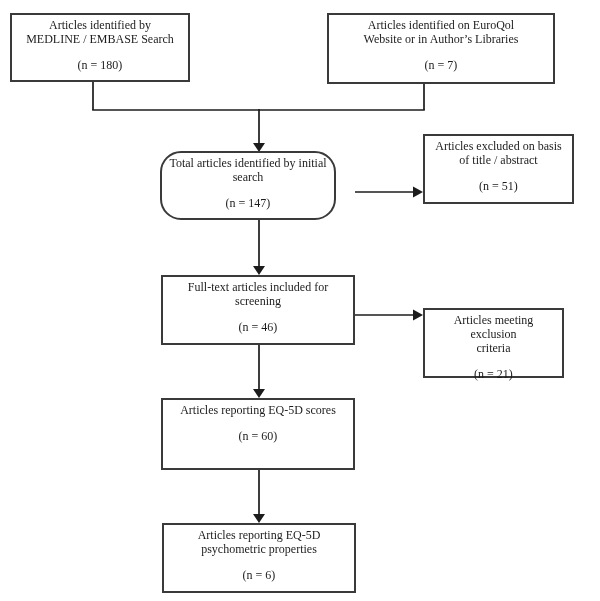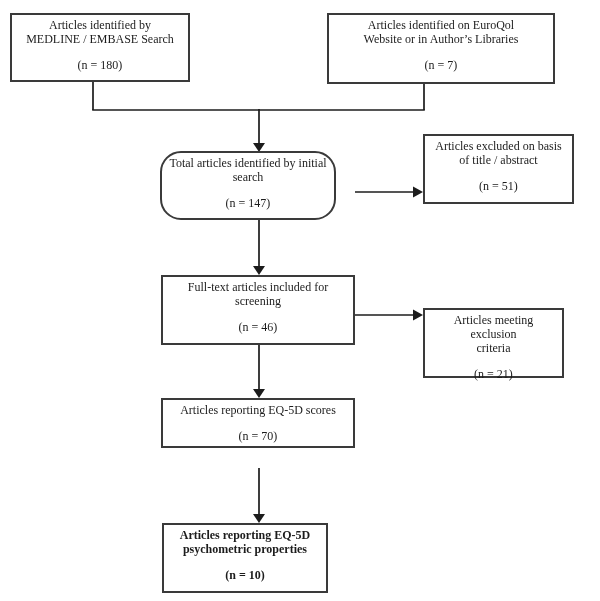--- a/index.html
+++ b/index.html
@@ -43,22 +43,22 @@
   .box-count {
     margin-top: 12px;
   }
   
   #box-medline      { left: 10px;  top: 13px;  width: 180px; height: 69px; }
   #box-euroqol      { left: 327px; top: 13px;  width: 228px; height: 71px; }
   #box-total        { left: 160px; top: 151px; width: 176px; height: 69px; border-radius: 21px; }
   #box-excluded     { left: 423px; top: 134px; width: 151px; height: 70px; }
   #box-fulltext     { left: 161px; top: 275px; width: 194px; height: 70px; }
   #box-exclusion    { left: 423px; top: 272px; width: 141px; height: 70px; margin-top: 36px; }
-  #box-scores       { left: 161px; top: 398px; width: 194px; height: 50px; }
-  #box-psychometric { left: 162px; top: 523px; width: 166px; height: 70px; font-weight: bold; }
+  #box-scores       { left: 161px; top: 398px; width: 194px; height: 72px; }
+  #box-psychometric { left: 162px; top: 523px; width: 194px; height: 70px; }
   .connectors line    { stroke: #1c1c1c; stroke-width: 1.7; }
   .connectors polygon { fill: #1c1c1c; }
 </style>
 </head>
 <body>
 
 <div class="canvas">
 
   <svg class="connectors" viewBox="0 0 600 601" xmlns="http://www.w3.org/2000/svg">
 
@@ -134,22 +134,22 @@
   </div>
 
   <div class="box" id="box-exclusion">
     <div class="box-title">Articles meeting exclusion
 criteria</div>
     <div class="box-count">(n = 21)</div>
   </div>
 
   <div class="box" id="box-scores">
     <div class="box-title">Articles reporting EQ-5D scores</div>
-    <div class="box-count">(n = 70)</div>
+    <div class="box-count">(n = 60)</div>
   </div>
 
   <div class="box" id="box-psychometric">
     <div class="box-title">Articles reporting EQ-5D
 psychometric properties</div>
-    <div class="box-count">(n = 10)</div>
+    <div class="box-count">(n = 6)</div>
   </div>
 
 </div>
 
 </body></html>

